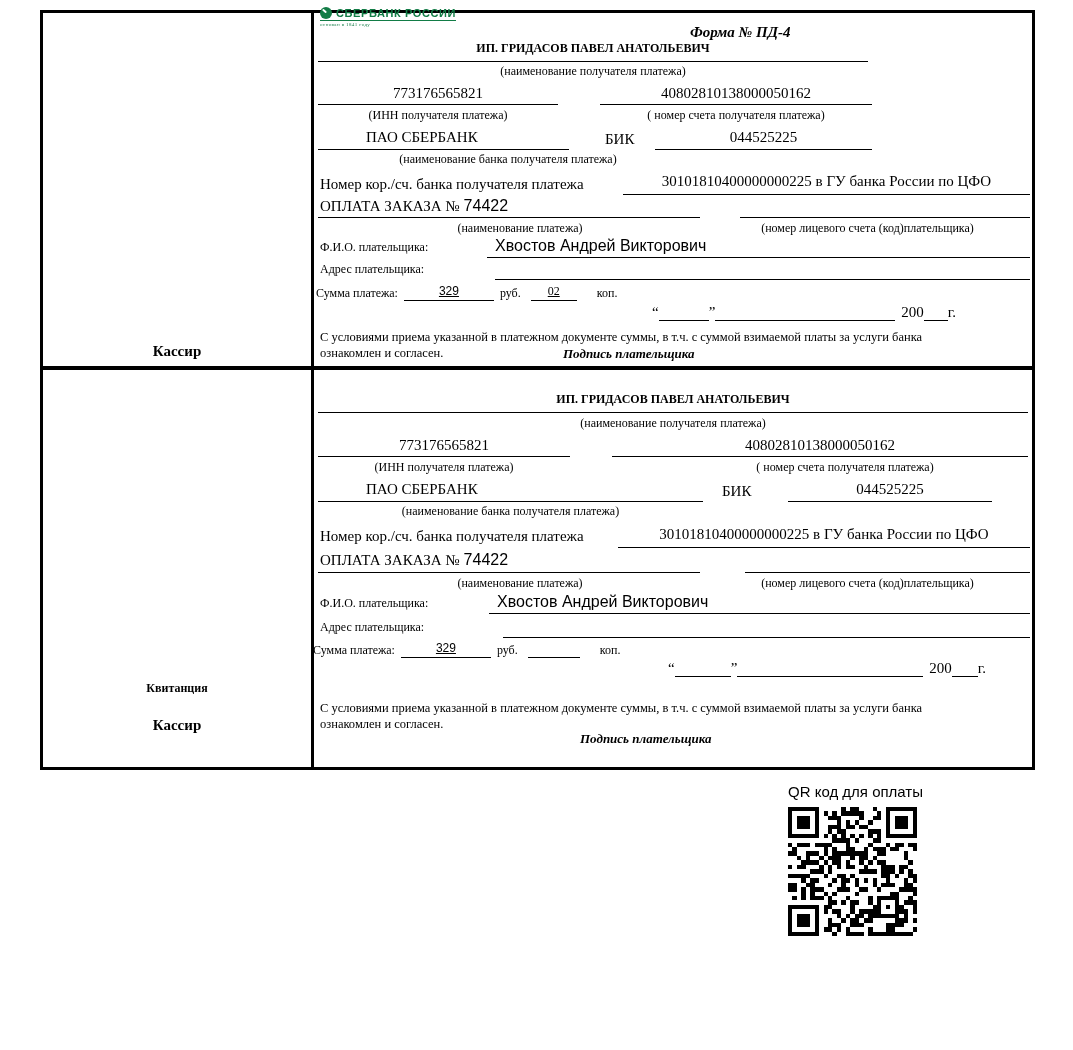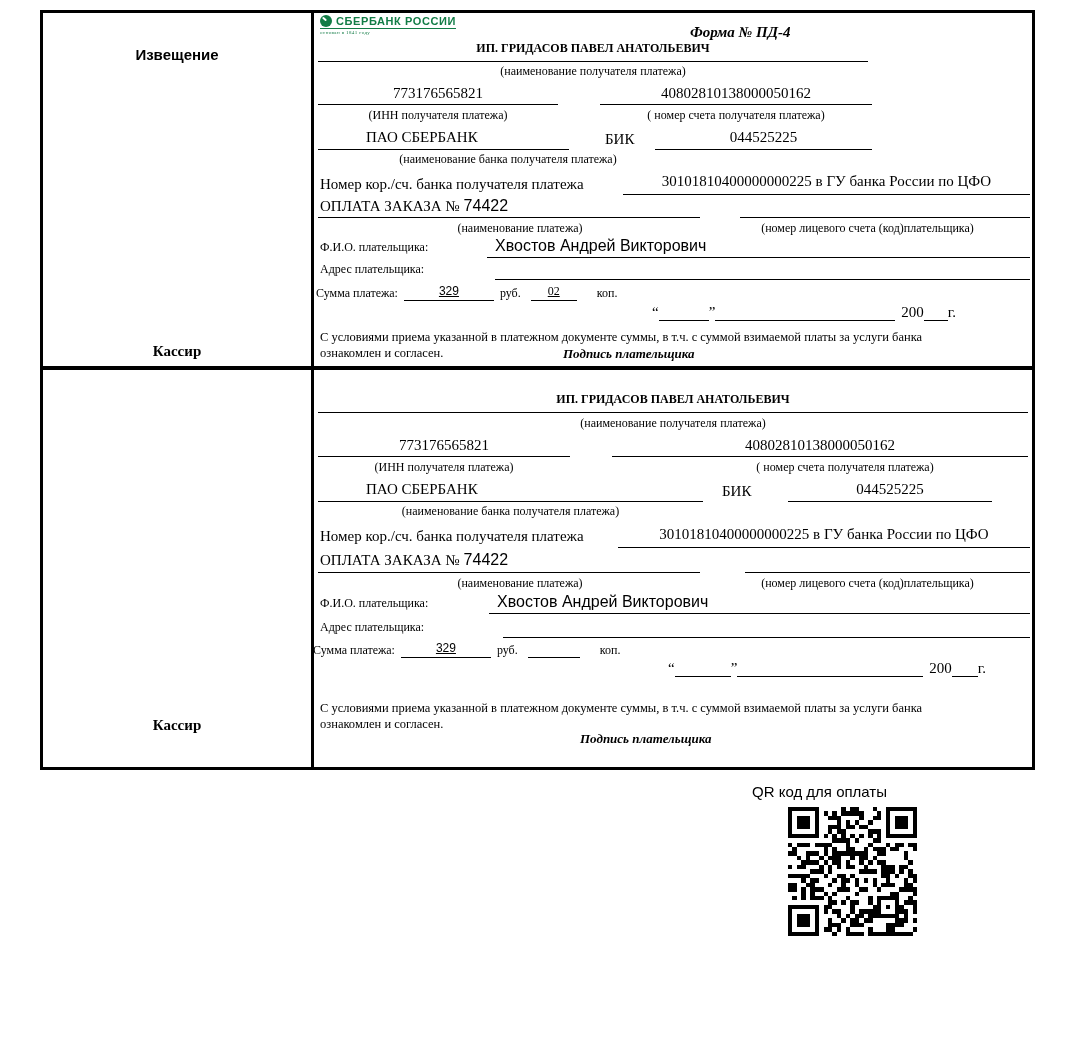--- a/index.html
+++ b/index.html
@@ -36,25 +36,25 @@
 </style>
 </head>
 <body>
 
 <div class="page">
 
   <div class="box" style="left:40px; top:10px; width:995px; height:760px;"></div>
   <div class="line" style="left:311px; top:10px; width:3px; height:760px;"></div>
   <div class="line" style="left:40px; top:366px; width:995px; height:4px;"></div>
 
-  <div class="abs ctr sans b" style="left:43px; top:46px; width:268px;">Извещение</div>
   <div class="abs ctr b" style="left:43px; top:343px; width:268px;">Кассир</div>
+  <div class="abs ctr b fs155" style="left:43px; top:681px; width:268px;">Квитанция</div>
   <div class="abs ctr b" style="left:43px; top:717px; width:268px;">Кассир</div>
 
-  <div class="logo" style="left:320px; top:15px;">
+  <div class="logo" style="left:320px; top:7px;">
     <div class="logo-row">
       <span class="logo-mark"></span>
       <span class="logo-text">СБЕРБАНК РОССИИ</span>
     </div>
     <div class="logo-tagline">основан в 1841 году</div>
   </div>
   <div class="abs rgt b i" style="left:690px; top:24px; width:180px;">Форма № ПД-4</div>
 
   <div class="u ctr b fs155" style="left:318px; top:41px; width:550px; height:21px;">ИП. ГРИДАСОВ ПАВЕЛ АНАТОЛЬЕВИЧ</div>
   <div class="abs ctr cap" style="left:318px; top:64px; width:550px;">(наименование получателя платежа)</div>
@@ -151,21 +151,21 @@
     <span class="dl" style="width:186px;"></span>
     <span class="gap6">200</span>
     <span class="dl" style="width:26px;"></span>
     <span>г.</span>
   </div>
 
   <div class="abs fs125" style="left:320px; top:701px;">С условиями приема указанной в платежном документе суммы, в т.ч. с суммой взимаемой платы за услуги банка</div>
   <div class="abs fs125" style="left:320px; top:717px;">ознакомлен и согласен.</div>
   <div class="abs b fs13" style="left:580px; top:731px;">Подпись плательщика</div>
 
-  <div class="abs sans" style="left:752px; top:783px; font-size:15px;">QR код для оплаты</div>
+  <div class="abs sans" style="left:788px; top:783px; font-size:15px;">QR код для оплаты</div>
   <div class="qr-wrap" id="qr" style="left:788px; top:807px; width:129px; height:129px;">
       <svg width="129" height="129" viewBox="0 0 29 29" fill="#000" xmlns="http://www.w3.org/2000/svg">
         <rect x="0" y="0" width="1" height="1"></rect>
         <rect x="1" y="0" width="1" height="1"></rect>
         <rect x="2" y="0" width="1" height="1"></rect>
         <rect x="3" y="0" width="1" height="1"></rect>
         <rect x="4" y="0" width="1" height="1"></rect>
         <rect x="5" y="0" width="1" height="1"></rect>
         <rect x="6" y="0" width="1" height="1"></rect>
         <rect x="12" y="0" width="1" height="1"></rect>

